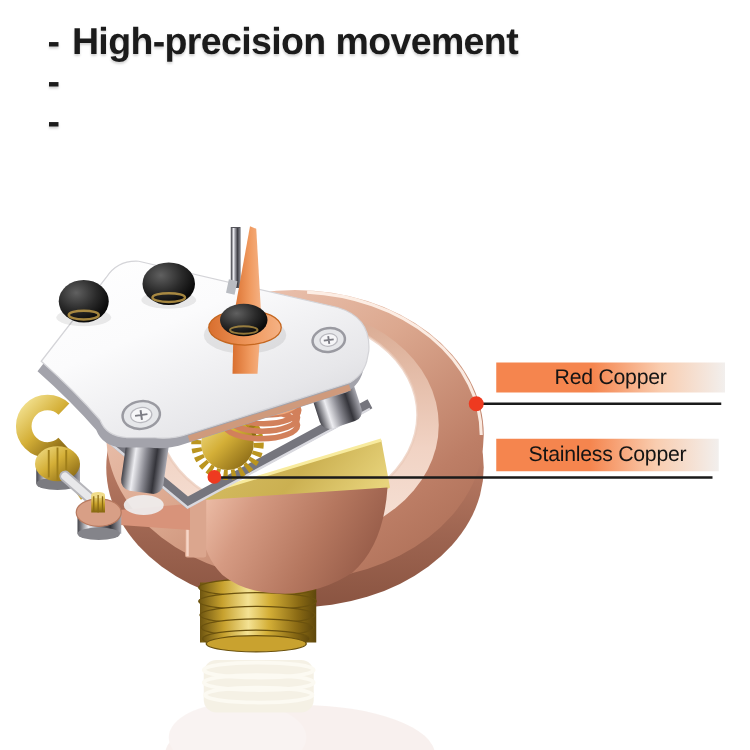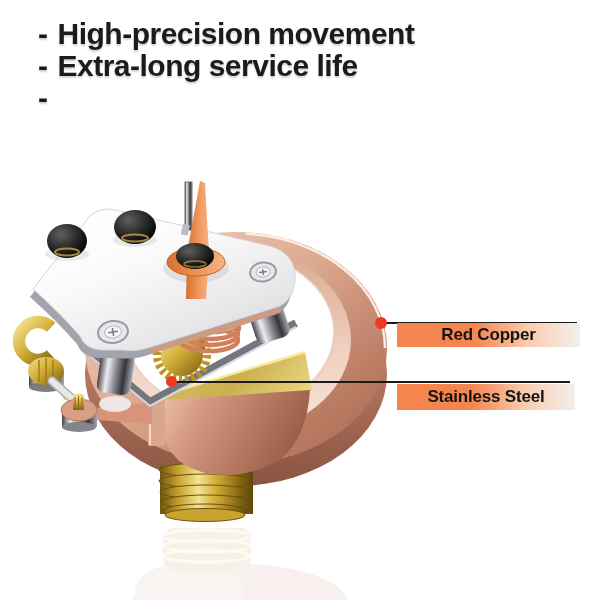--- a/index.html
+++ b/index.html
@@ -28,24 +28,23 @@
     letter-spacing:-0.5px;color:var(--heading-text);
     text-shadow:0 2px 2px rgba(0,0,0,.18);
     white-space:nowrap;
   }
   
   svg.gauge{position:absolute;left:0;top:0;width:600px;height:600px;z-index:1;}
   
   .callout-label{
     position:absolute;z-index:6;
     display:flex;align-items:center;justify-content:center;
-    font-size:17px;font-weight:700;color:#141414;
+    font-size:17px;font-weight:400;color:#141414;
     background:linear-gradient(90deg,var(--label-accent) 0%,var(--label-accent) 42%,#f9cdb0 72%,#f2efed 100%);
     letter-spacing:-0.2px;
-    margin-top:33px;
   }
   .label-red-copper{left:397px;top:290px;width:183px;height:24px;}
   .label-stainless{left:397px;top:351px;width:178px;height:26px;}
   .callout-line{
     position:absolute;z-index:6;height:2px;background:var(--callout-line);
   }
   .line-red-copper{left:381px;top:322px;width:196px;}
   .line-stainless{left:171px;top:381px;width:399px;}
   .callout-dot{
     position:absolute;z-index:7;border-radius:50%;background:var(--callout-dot);
@@ -58,21 +57,20 @@
 
 <div class="stage">
 
   <div class="features">
     <div class="feature-line">
       <span>-</span>
       <span>High-precision movement</span>
     </div>
     <div class="feature-line">
       <span>-</span>
-      <span>Extra-long service life</span>
     </div>
     <div class="feature-line">
       <span>-</span>
     </div>
   </div>
 
   <svg class="gauge" viewBox="0 0 600 600">
     <defs>
       <linearGradient id="gRing" x1="0" y1="0" x2="1" y2="1">
         <stop offset="0" stop-color="#f6d7c8"></stop>
@@ -261,16 +259,16 @@
 
   <div class="callout-dot dot-red-copper"></div>
   <div class="callout-line line-red-copper"></div>
   <div class="callout-label label-red-copper">
     <span>Red Copper</span>
   </div>
 
   <div class="callout-dot dot-stainless"></div>
   <div class="callout-line line-stainless"></div>
   <div class="callout-label label-stainless">
-    <span>Stainless Steel</span>
+    <span>Stainless Copper</span>
   </div>
 
 </div>
 
 </body></html>

